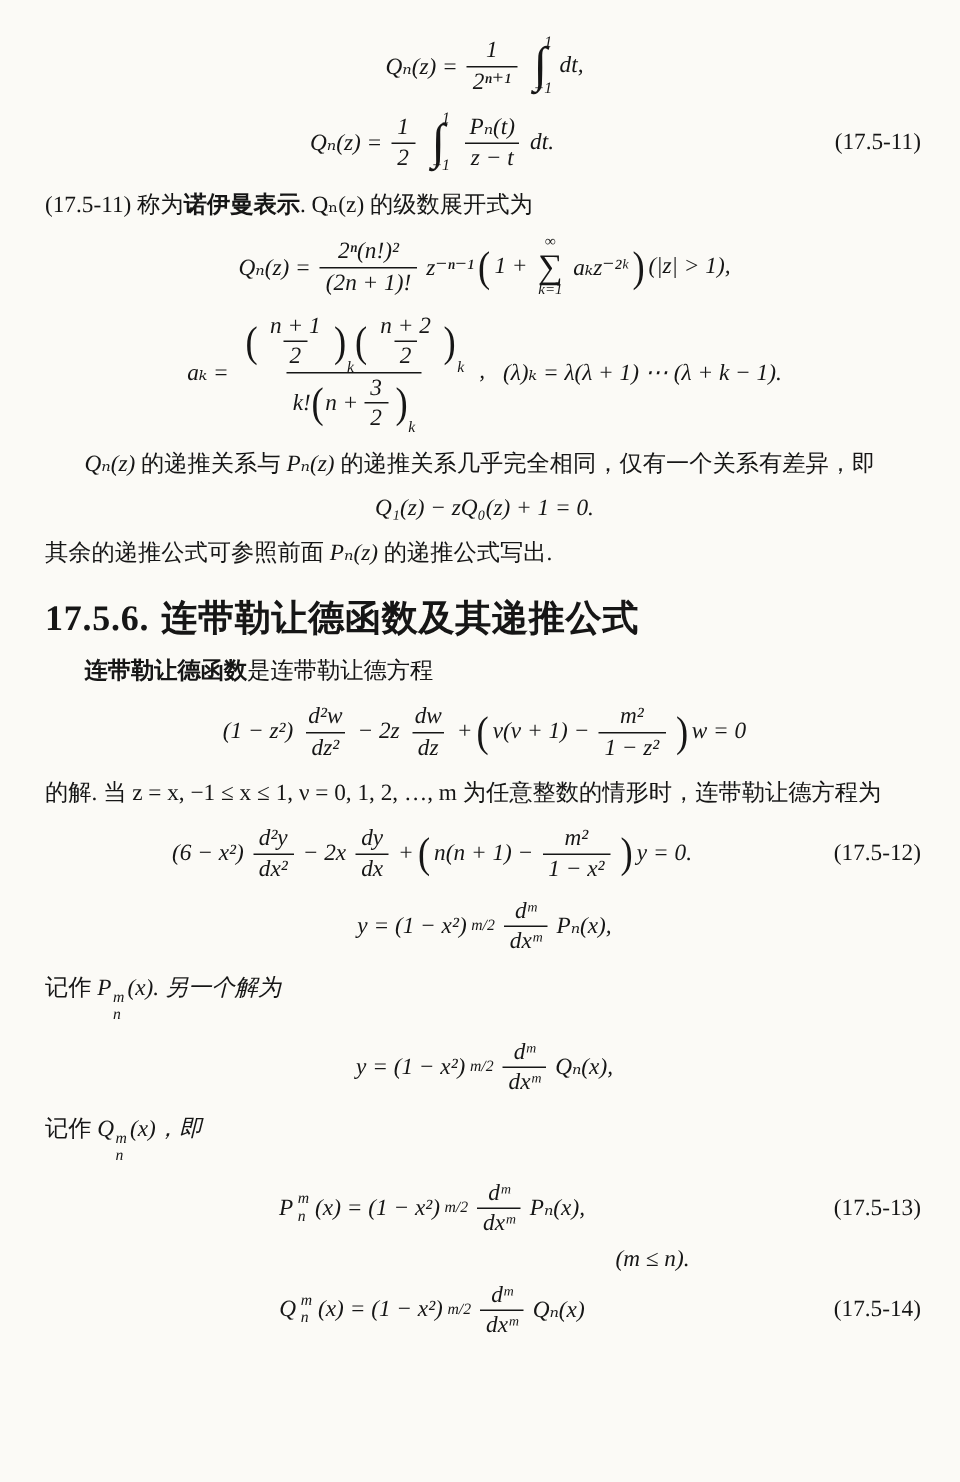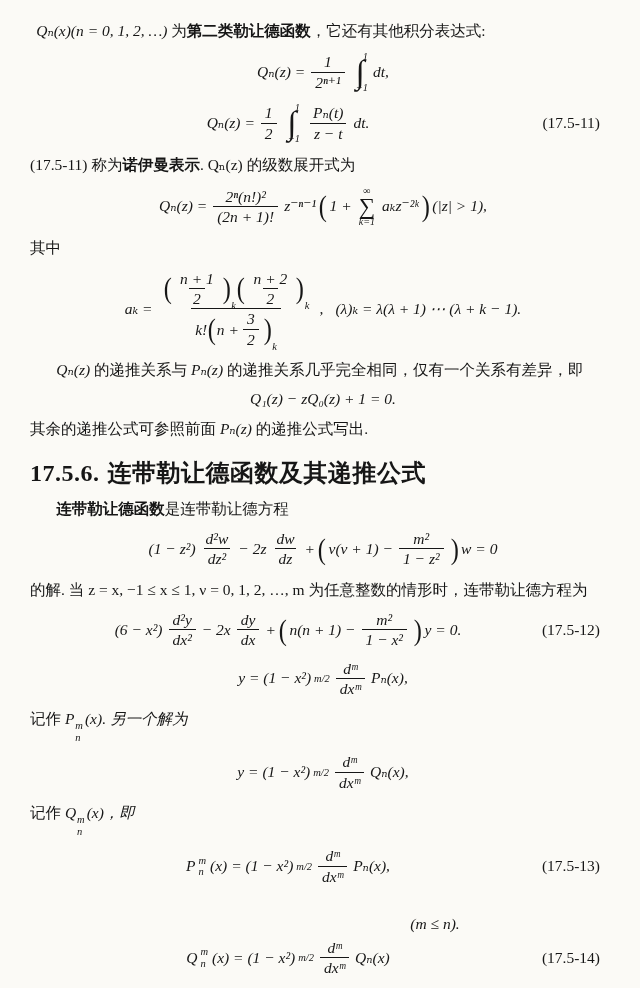--- a/index.html
+++ b/index.html
@@ -14,21 +14,21 @@
   .ind{text-indent:1.7em;}
   .ind-sm{text-indent:0.4em;}
   .b{font-weight:bold;}
   .mi{font-style:italic;}
 
   .hd{font-size:24px;font-weight:bold;margin:16px 0 8px;letter-spacing:0.5px;}
   .hd .hnum{margin-right:8px;}
 
   .eq{display:flex;justify-content:center;align-items:center;position:relative;margin:9px 0;}
   .eqc{display:inline-flex;align-items:center;font-style:italic;gap:2px;flex-wrap:nowrap;}
-  .eq .tag{position:absolute;right:16px;top:50%;transform:translateY(-50%);font-style:normal;}
+  .eq .tag{position:absolute;right:2px;top:50%;transform:translateY(-50%);font-style:normal;}
   .eq.tagged .eqc{margin-right:70px;}
 
   .fr{display:inline-flex;flex-direction:column;align-items:center;vertical-align:middle;margin:0 4px;line-height:1.25;}
   .fr .nm,.fr .dn{display:flex;align-items:center;justify-content:center;padding:0 4px;white-space:nowrap;}
   .fr .dn{border-top:1.3px solid #161616;}
 
   .integ{display:inline-flex;align-items:center;margin:0 3px 0 5px;}
   .isign{font-size:33px;line-height:1;font-style:normal;}
   .ilims{display:inline-flex;flex-direction:column;justify-content:space-between;height:42px;font-size:10.5px;margin-left:-2px;}
   .ilims .u{align-self:flex-end;}
@@ -38,28 +38,27 @@
   .bsum .sg{font-size:23px;font-style:normal;line-height:0.95;}
 
   .bp{font-size:1.85em;font-weight:400;line-height:0.85;font-style:normal;display:inline-block;transform:scaleX(0.85);}
 
   .sp{font-size:10.5px;vertical-align:8px;margin-left:1px;}
   .sb{font-size:10.5px;align-self:flex-end;margin-bottom:-4px;}
 
   .ss{display:inline-flex;flex-direction:column;font-size:10.5px;line-height:1.1;vertical-align:-5px;margin:0 2px 0 1px;font-style:italic;}
 
   .cond-row{display:flex;justify-content:center;margin:-4px 0;font-style:italic;}
-  .cond-row .cnd{transform:translateX(112px);margin-top:24px;}
+  .cond-row .cnd{transform:translateX(112px);}
 </style>
 </head>
 <body>
 
 <div class="page">
 
-  <p class="txt ind-sm"><span class="mi">Qₙ(x)(n = 0, 1, 2, …)</span><span> 为</span><span class="b">第二类勒让德函数</span><span>，它还有其他积分表达式:</span></p>
 
   <div class="eq">
     <span class="eqc">
       <span>Qₙ(z) = </span>
       <span class="fr">
           <span class="nm">1</span>
           <span class="dn">2ⁿ⁺¹</span>
         </span>
       <span class="integ">
           <span class="isign">∫</span>
@@ -111,21 +110,20 @@
           <span>∞</span>
           <span class="sg">∑</span>
           <span>k=1</span>
         </span>
       <span> aₖz⁻²ᵏ</span>
       <span class="bp">)</span>
       <span> (|z| &gt; 1),</span>
     </span>
   </div>
 
-  <p class="txt">其中</p>
 
   <div class="eq">
     <span class="eqc">
       <span>aₖ = </span>
       <span class="fr">
         <span class="nm">
           <span class="bp">(</span>
           <span class="fr">
               <span class="nm">n + 1</span>
               <span class="dn">2</span>

